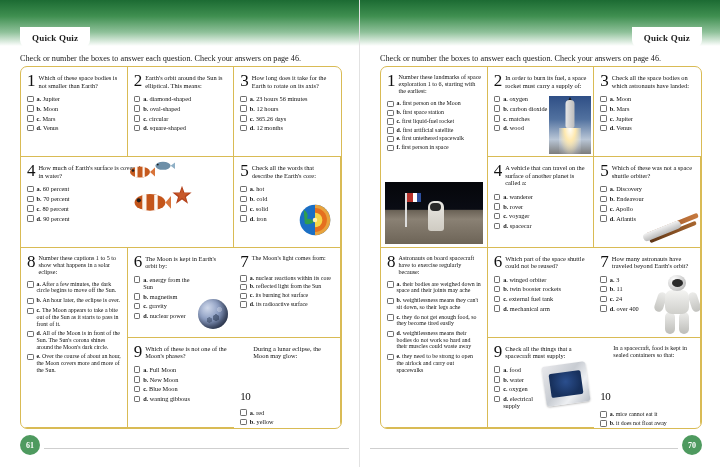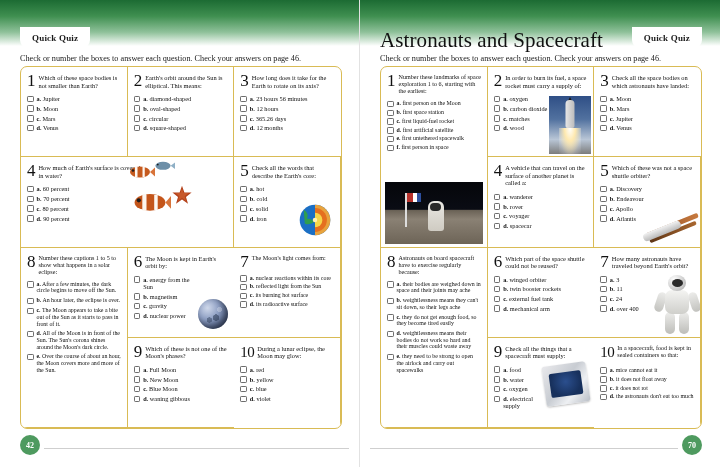--- a/index.html
+++ b/index.html
@@ -65,21 +65,21 @@
   }
   .cell:nth-child(3n) { border-right: none; }
   .cell:nth-child(n+10) { border-bottom: none; }
 
   .q-head { display: flex; align-items: flex-start; gap: 3px; }
   .q-num {
     font-size: 17px; line-height: 14px; color: #111;
     font-family: "Liberation Serif", serif;
     flex: 0 0 auto; padding-top: 1px;
   }
-  .q-num.wide { font-size: 15px; letter-spacing: -0.5px; }
+  .q-num.wide { font-size: 11px; letter-spacing: -0.5px; margin-top: 44px; }
   .q-text { font-size: 6.4px; line-height: 7.6px; color: #111; padding-top: 1px; }
 
   .opts { margin-top: 6px; display: flex; flex-direction: column; gap: 2.5px; }
   .opt { display: flex; align-items: flex-start; gap: 3px; }
   .box {
     flex: 0 0 auto;
     width: 6.5px; height: 6.5px; margin-top: 0.5px;
     border: 1px solid #6d6d6d; border-radius: 1.2px; background: #fff;
   }
   .opt-text { font-size: 6.3px; line-height: 7.2px; color: #111; }
@@ -525,27 +525,26 @@
           <div class="opt">
               <span class="box"></span>
               <span class="opt-text"><b>d.</b> violet</span>
             </div>
         </div>
       </div>
 
     </div>
 
     <div class="bottom-rule l"></div>
-    <div class="page-num l">42</div>
+    <div class="page-num l">61</div>
   </div>
 
   <div class="page right">
     <div class="banner right-b"></div>
     <div class="tab right-tab">Quick Quiz</div>
-    <h1 class="page-title">Astronauts and Spacecraft</h1>
     <div class="page-sub">Check or number the boxes to answer each question. Check your answers on page 46.</div>
 
     <div class="grid">
 
       <div class="cell tight" style="grid-row: 1 / span 2;">
         <div class="q-head">
           <span class="q-num">1</span>
           <span class="q-text">Number these landmarks of space exploration 1 to 6, starting with the earliest:</span>
         </div>
         <div class="opts" style="margin-top:5px;">

